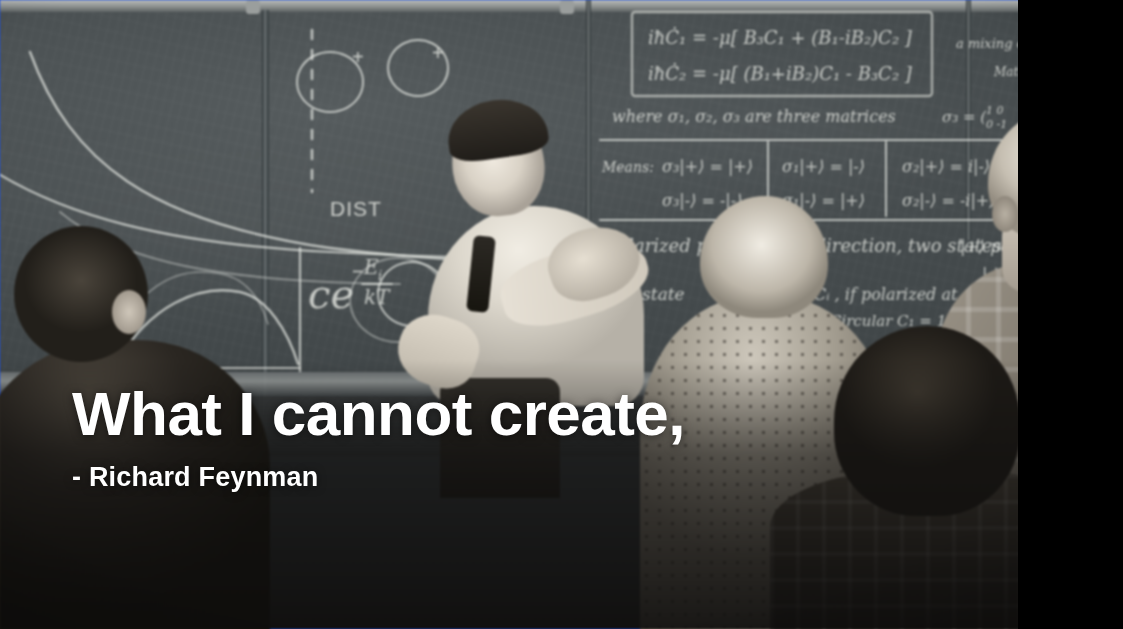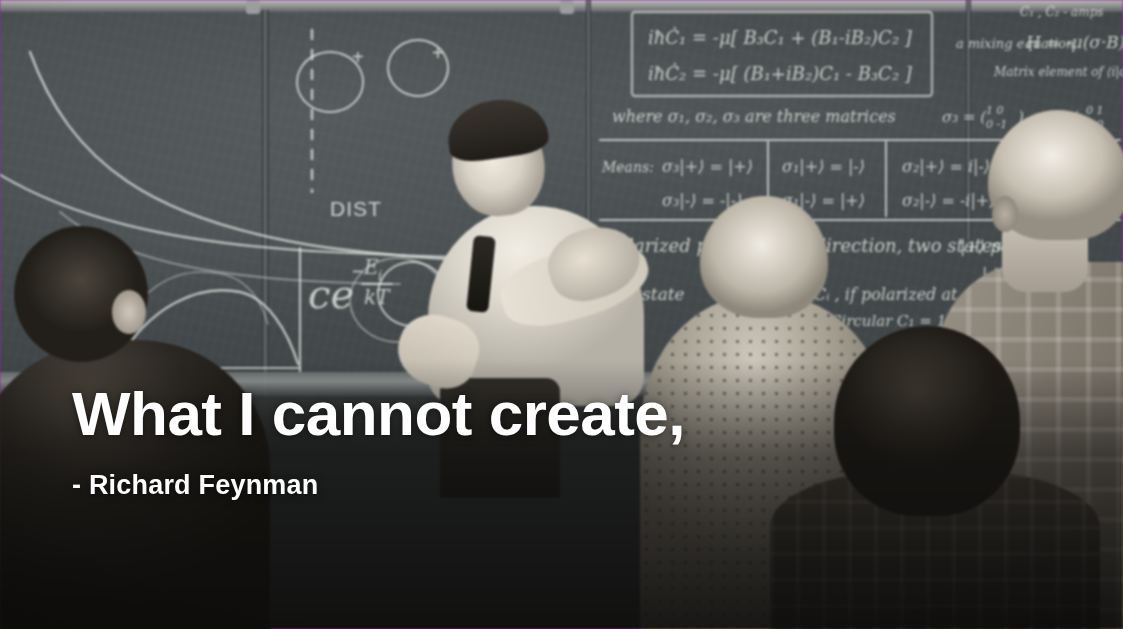--- a/index.html
+++ b/index.html
@@ -1,19 +1,19 @@
 <!DOCTYPE html>
 <html><head>
 <meta charset="utf-8">
 <title>Feynman Quote Card</title>
 <style>
   html,body{margin:0;padding:0;background:#000;}
   #stage{
-    position:relative;width:1123px;height:629px;overflow:hidden;
-    background:#a21caf;
+    position:relative;width:1018px;height:629px;overflow:hidden;
+    background:#1d4ed8;
     font-family:"Liberation Sans", sans-serif;
     -webkit-font-smoothing:antialiased;
   }
 
   
   .photo{position:absolute;inset:0;filter:grayscale(1) contrast(1.02);}
 
   
   .wall{position:absolute;inset:0;background:#2d3133;}
 
@@ -196,21 +196,21 @@
   .blurlayer{filter:blur(1.1px);}
 
   
   .quote-block{position:absolute;left:72px;top:382px;width:700px;}
   .quote-line{
     color:#fff;font-size:62px;line-height:64px;font-weight:700;
     letter-spacing:-.5px;text-shadow:0 1px 10px rgba(0,0,0,.55);
     white-space:nowrap;
   }
   .attribution{
-    margin-top:24px;color:#fff;font-size:27px;font-weight:700;
+    margin-top:16px;color:#fff;font-size:27px;font-weight:700;
     letter-spacing:.2px;text-shadow:0 1px 8px rgba(0,0,0,.55);
   }
 </style>
 </head>
 <body>
 
 <div id="stage">
 
   <div class="photo blurlayer">
 

